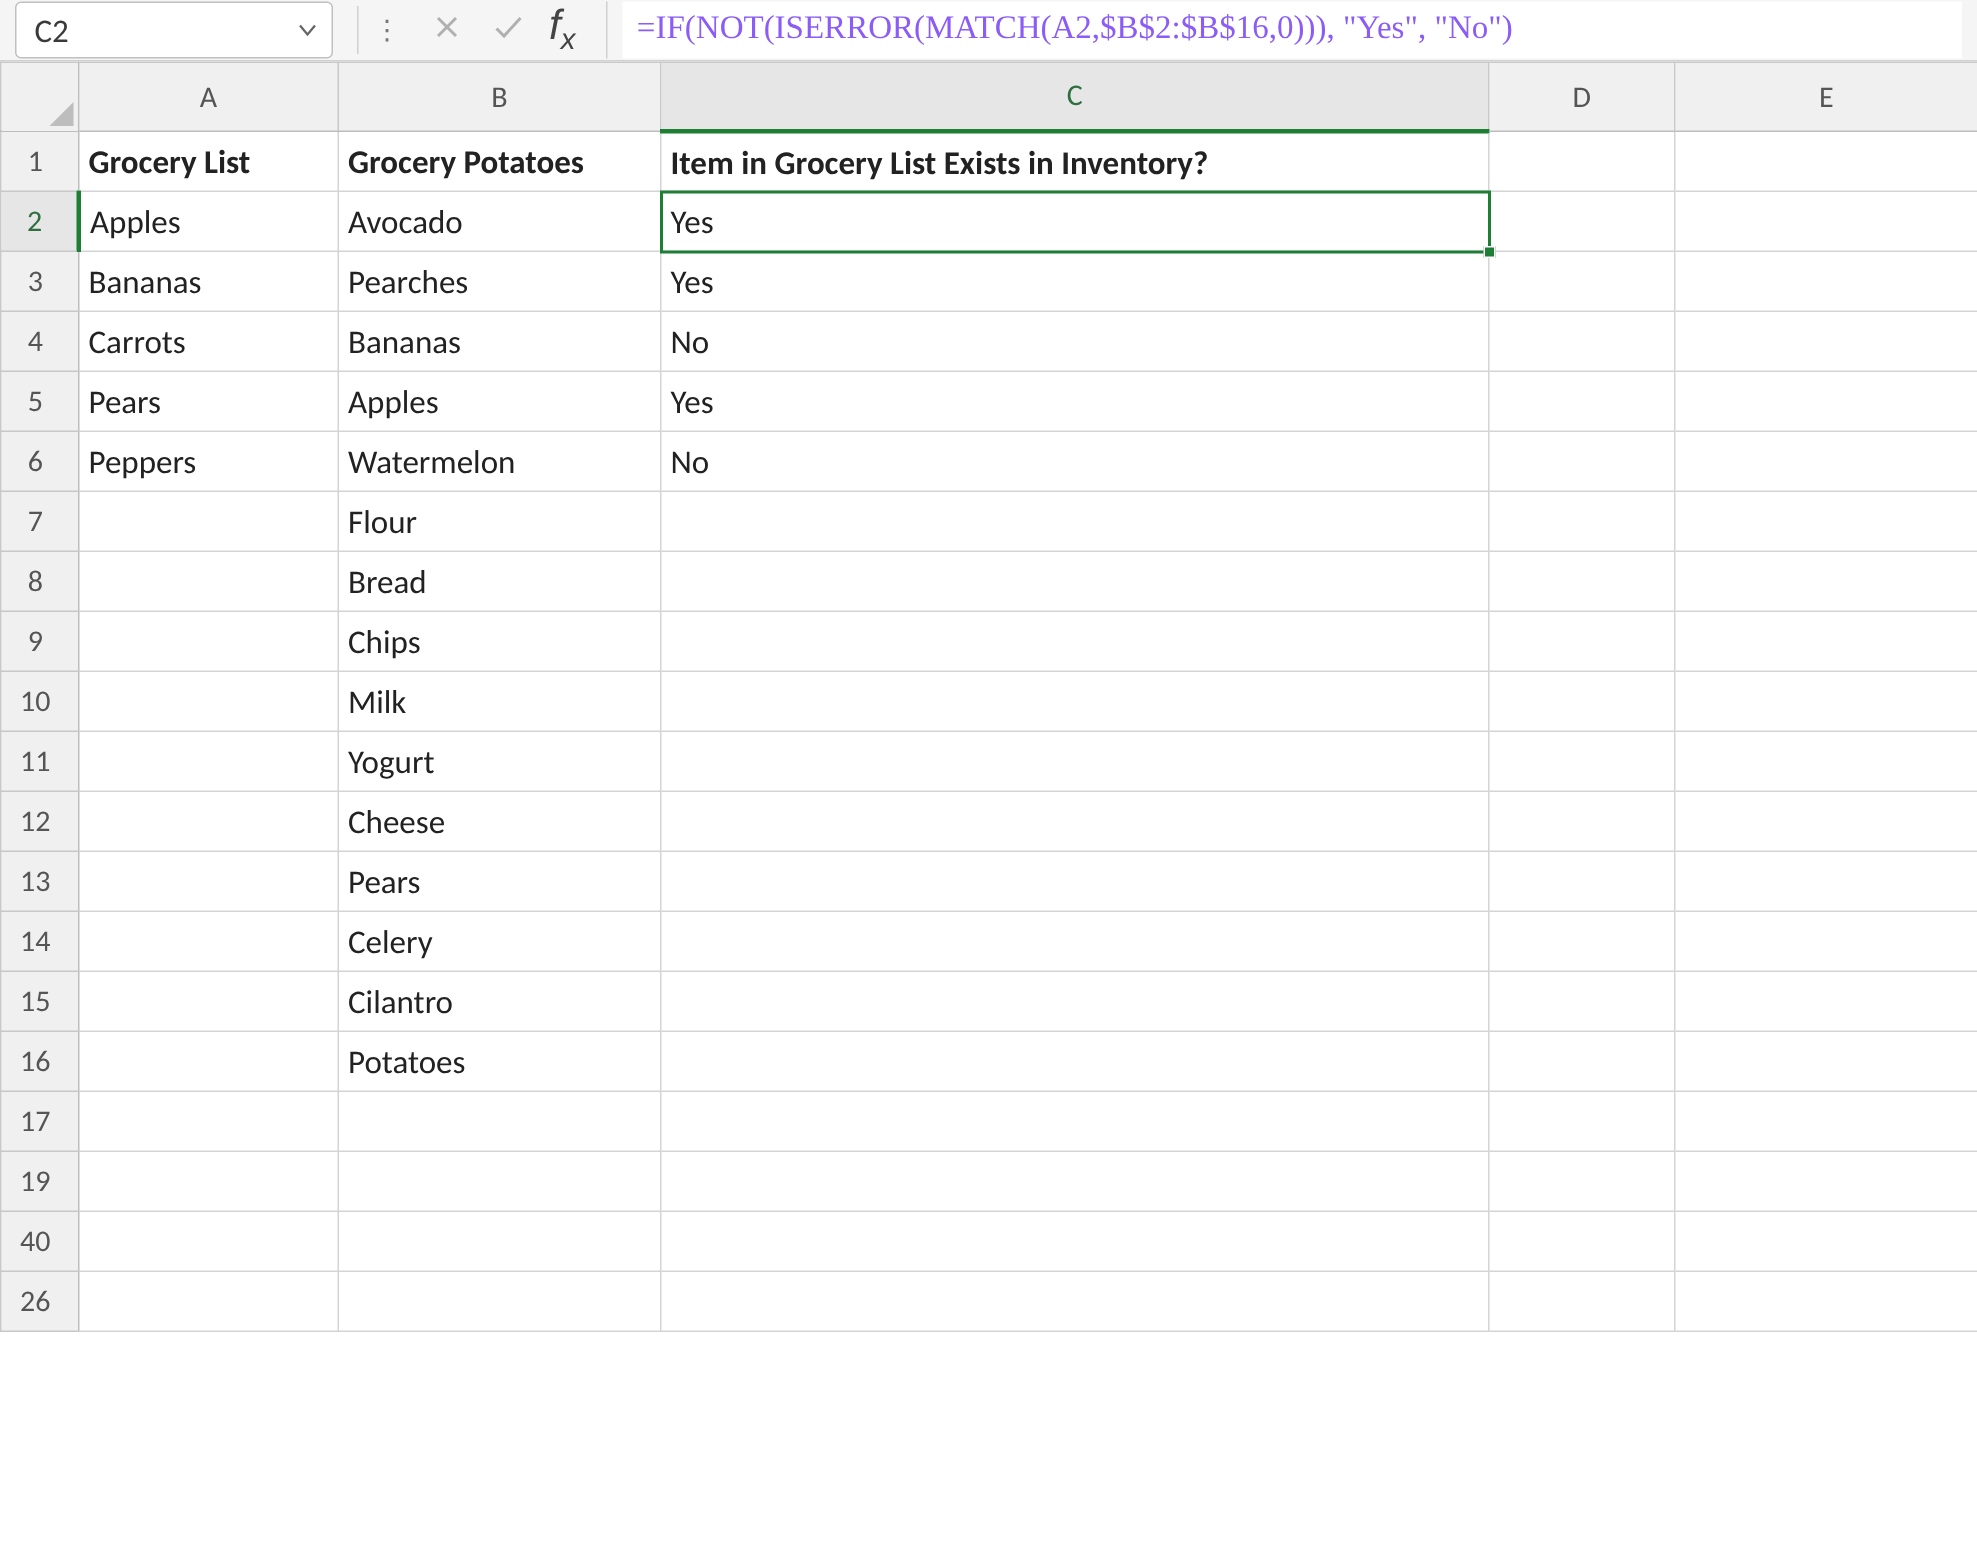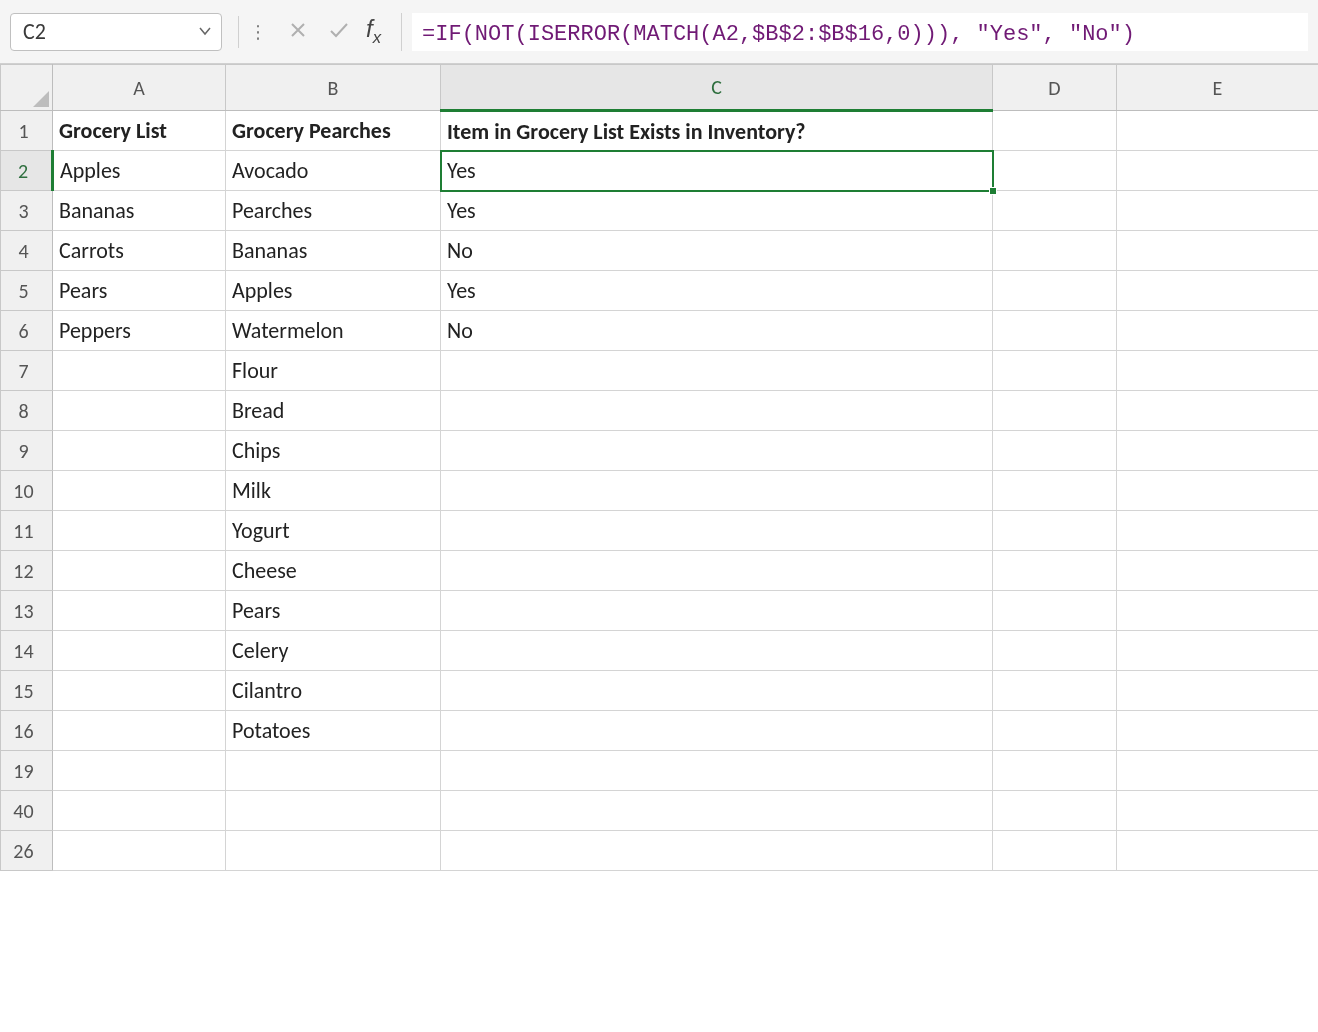--- a/index.html
+++ b/index.html
@@ -5,21 +5,21 @@
   * { box-sizing: border-box; }
   body {
     margin: 0;
     font-family: Calibri, "Segoe UI", Arial, sans-serif;
     background: #ffffff;
     user-select: none;
   }
   .formula-bar {
     display: flex;
     align-items: center;
-    height: 64px;
+    height: 41px;
     background: #f5f5f5;
     border-bottom: 1px solid #d0d0d0;
     padding: 8px 10px;
   }
   .name-box {
     display: flex;
     align-items: center;
     width: 212px;
     height: 38px;
     background: #ffffff;
@@ -49,41 +49,41 @@
   }
   .fb-btn {
     color: #a0a0a0;
     font-size: 24px;
     margin: 0 10px;
     line-height: 1;
   }
   .fb-fx {
     font-family: "Segoe UI", Arial, sans-serif;
     font-style: italic;
-    font-size: 24px;
+    font-size: 28px;
     color: #444;
     margin: 0 8px 0 6px;
   }
   .fb-fx sub { font-size: 0.7em; font-style: italic; }
   .fb-sep2 {
     width: 1px;
     height: 38px;
     background: #d0d0d0;
     margin: 0 10px 0 12px;
   }
   .formula-input {
     flex: 1;
     height: 38px;
     background: #ffffff;
     font-size: 22px;
-    color: #701a75;
+    color: #8b5cf6;
     padding: 4px 10px;
     display: flex;
-    align-items: flex-end;
-    font-family: Liberation Mono, monospace;
+    align-items: flex-start;
+    font-family: Liberation Serif, serif;
   }
 
   .sheet {
     position: relative;
     overflow: hidden;
   }
   table.grid {
     border-collapse: collapse;
     table-layout: fixed;
     width: 1318px;
@@ -210,21 +210,21 @@
     <td class="col-head">A</td>
     <td class="col-head">B</td>
     <td class="col-head col-head-sel">C</td>
     <td class="col-head">D</td>
     <td class="col-head">E</td>
   </tr>
 
   <tr class="row-h-data">
     <td class="row-head">1</td>
     <td class="cell hdr">Grocery List</td>
-    <td class="cell hdr">Grocery Pearches</td>
+    <td class="cell hdr">Grocery Potatoes</td>
     <td class="cell hdr">Item in Grocery List Exists in Inventory?</td>
     <td class="cell"></td>
     <td class="cell"></td>
   </tr>
 
   <tr class="row-h-data">
     <td class="row-head row-head-sel">2</td>
     <td class="cell">Apples</td>
     <td class="cell">Avocado</td>
     <td class="cell" id="cell-C2">Yes</td>
@@ -337,20 +337,28 @@
   </tr>
   <tr class="row-h-data">
     <td class="row-head">16</td>
     <td class="cell"></td>
     <td class="cell">Potatoes</td>
     <td class="cell"></td>
     <td class="cell"></td>
     <td class="cell"></td>
   </tr>
   <tr class="row-h-data">
+    <td class="row-head">17</td>
+    <td class="cell"></td>
+    <td class="cell"></td>
+    <td class="cell"></td>
+    <td class="cell"></td>
+    <td class="cell"></td>
+  </tr>
+  <tr class="row-h-data">
     <td class="row-head">19</td>
     <td class="cell"></td>
     <td class="cell"></td>
     <td class="cell"></td>
     <td class="cell"></td>
     <td class="cell"></td>
   </tr>
   <tr class="row-h-data">
     <td class="row-head">40</td>
     <td class="cell"></td>

